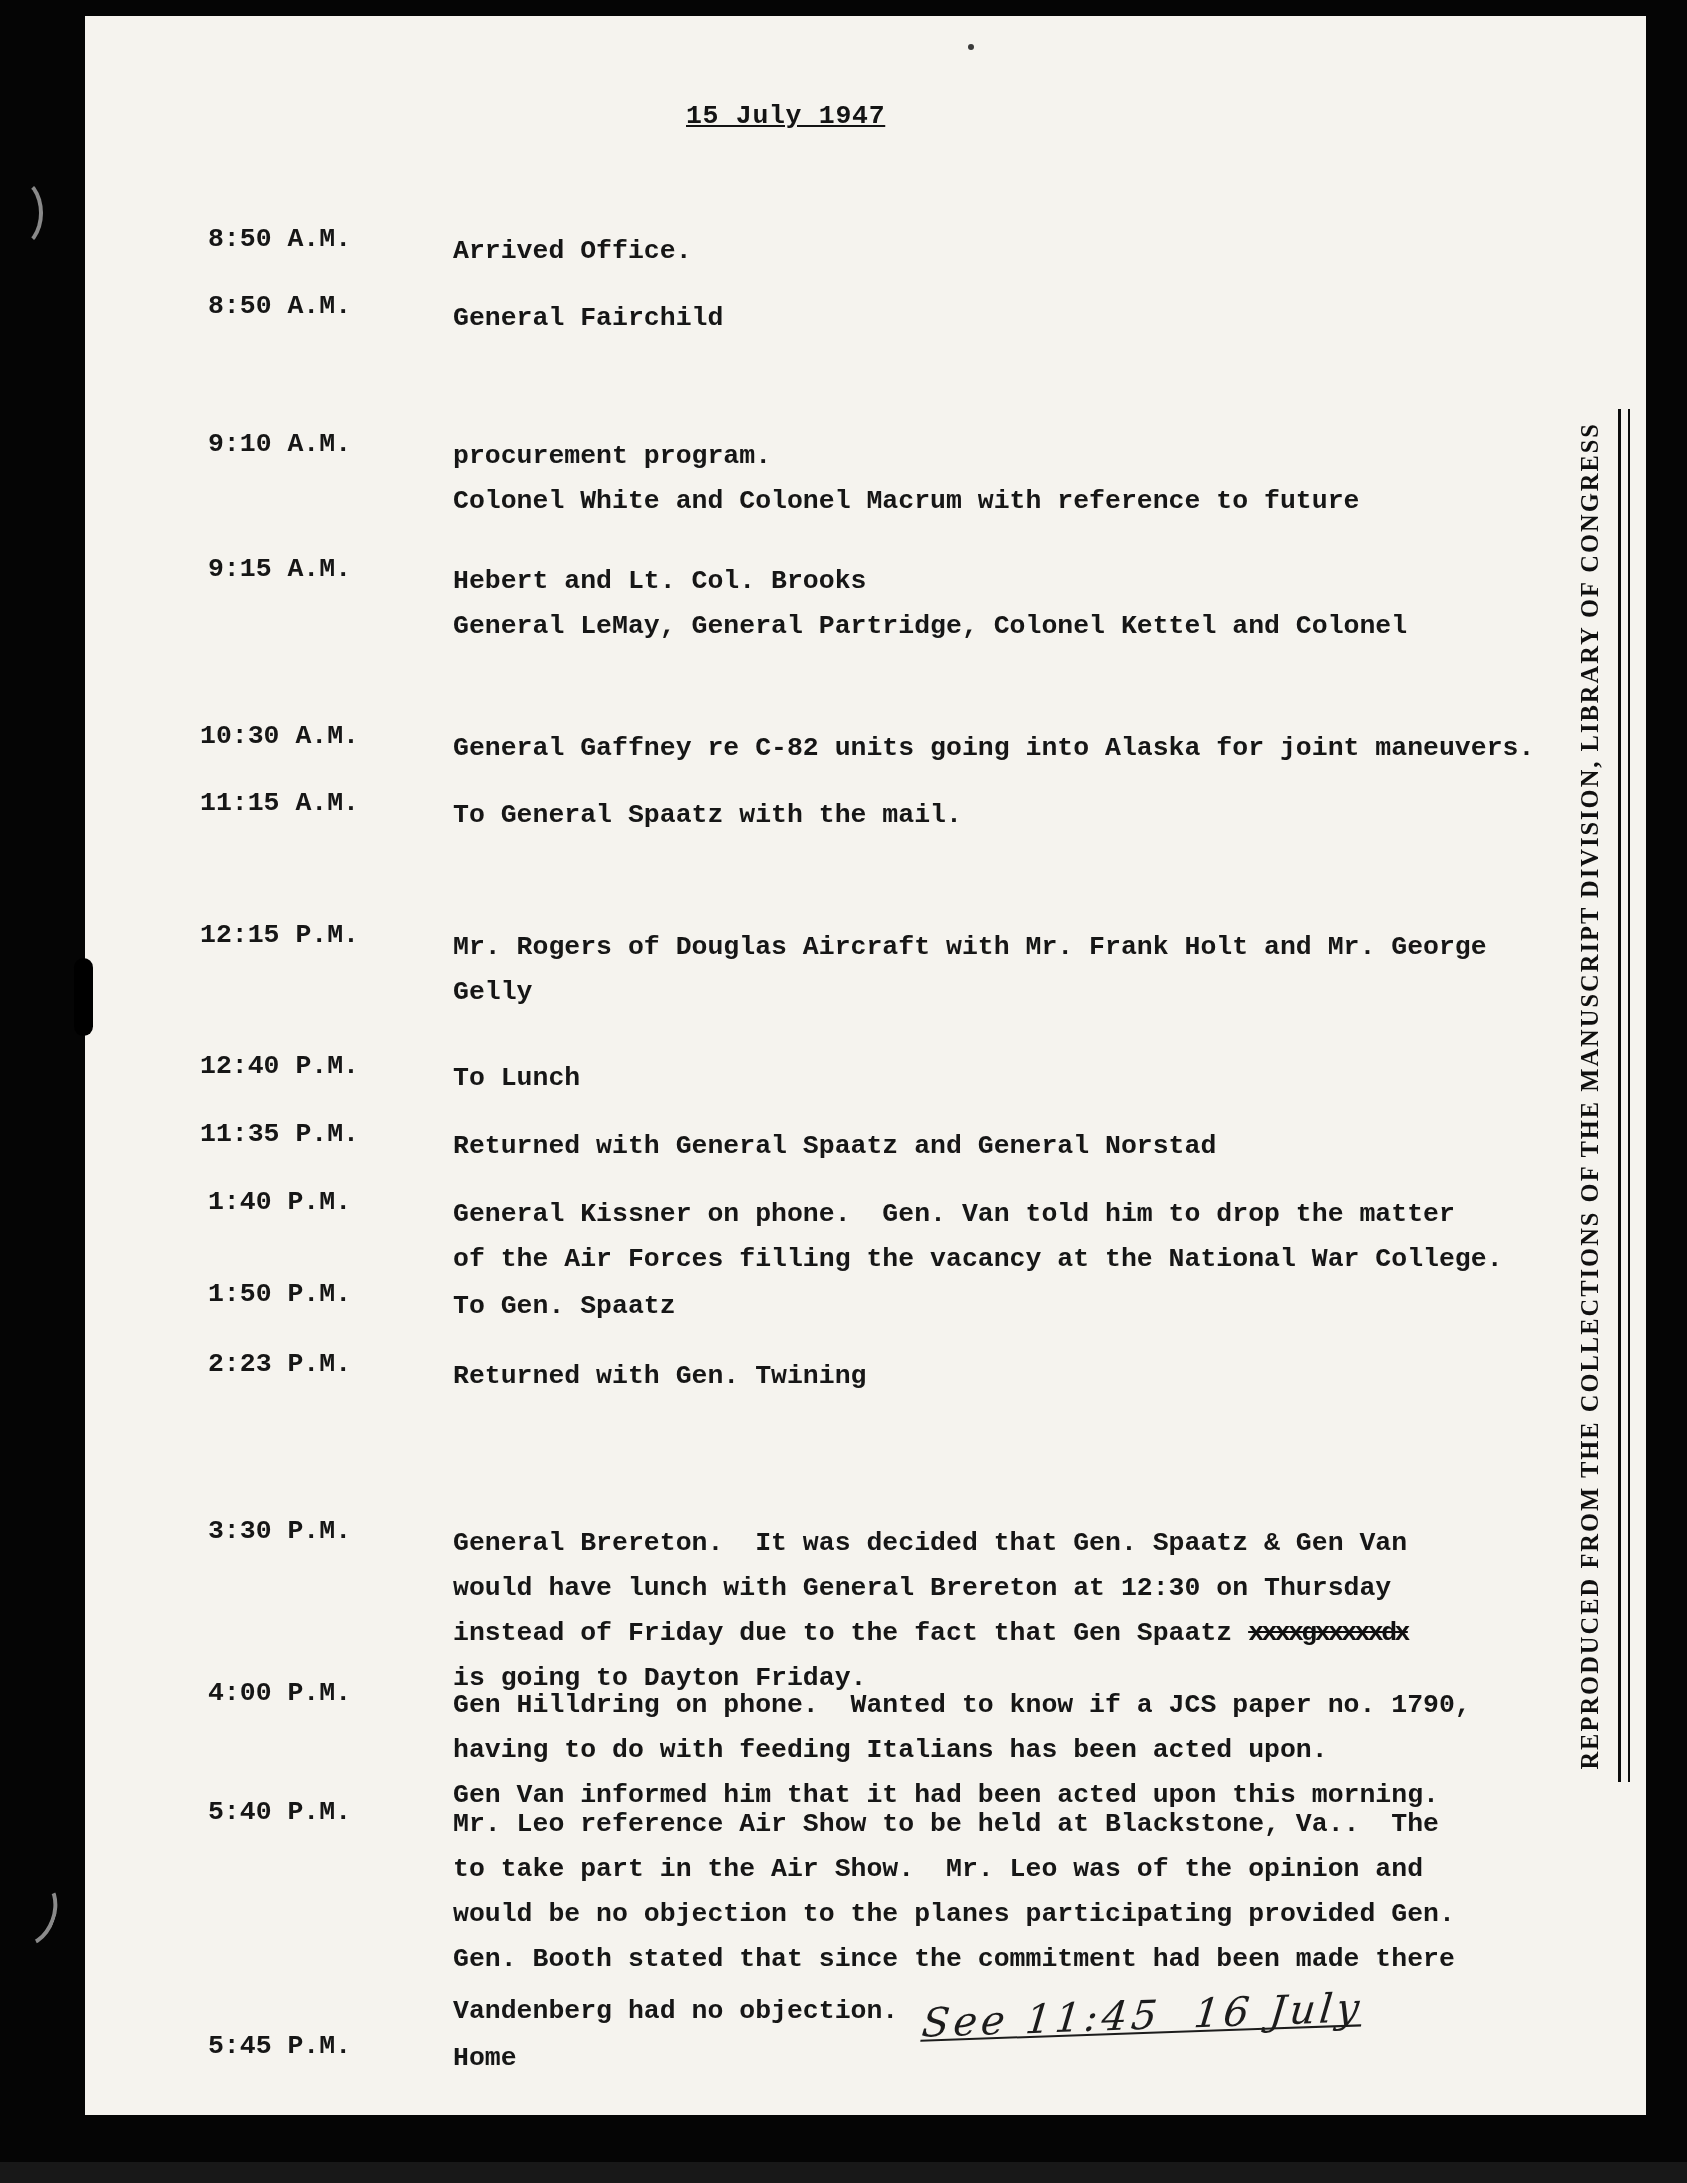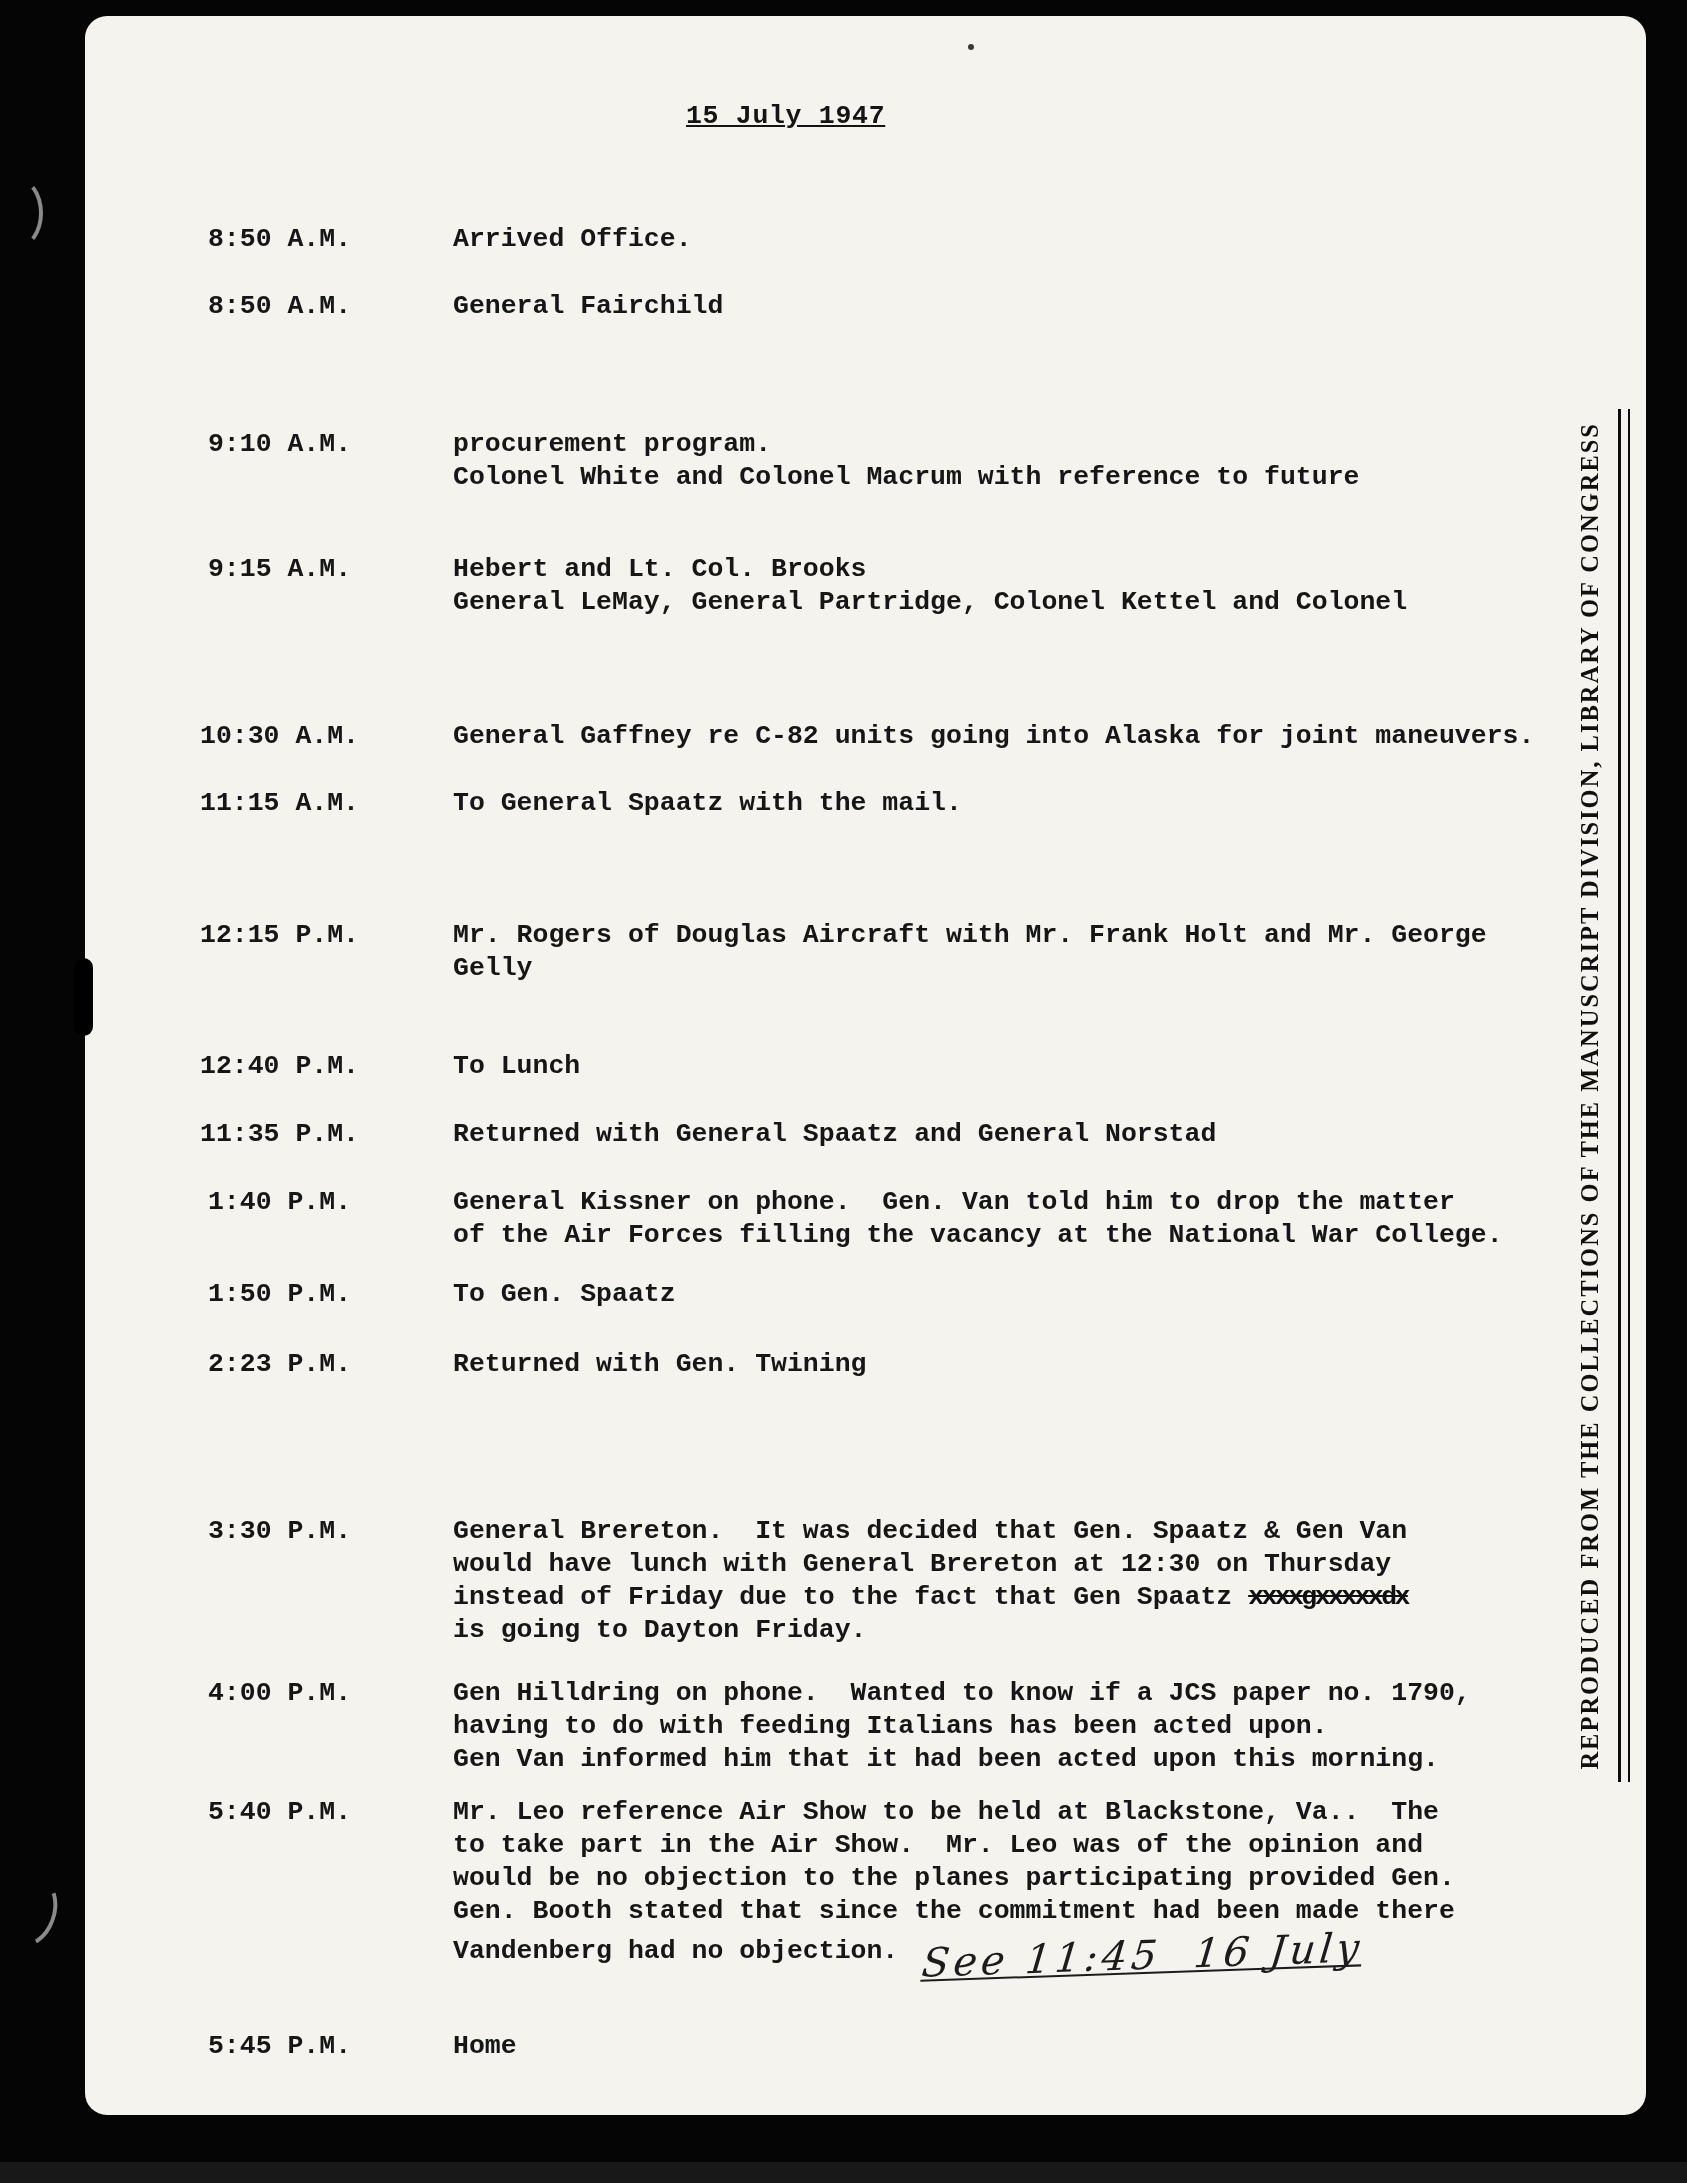--- a/index.html
+++ b/index.html
@@ -4,37 +4,36 @@
 <style>
   html,body{margin:0;padding:0;}
   body{
     width:1687px;height:2183px;position:relative;overflow:hidden;
     background:#050505;
     font-family:"Liberation Mono","DejaVu Sans Mono",monospace;
   }
   .page{
     position:absolute;left:85px;top:16px;width:1561px;height:2099px;
     background:#f5f3ee;
-    border-radius:22px;
   }
   .doc-title{
     position:absolute;left:601px;top:85px;
     font-size:26.5px;font-weight:bold;color:#141414;
     text-decoration:underline;letter-spacing:0.7px;white-space:pre;
   }
   .entry{position:absolute;left:0;width:1561px;}
   .entry .time{
     position:absolute;left:66px;width:257px;text-align:center;
     font-size:26.5px;font-weight:bold;color:#161616;white-space:pre;line-height:33px;
   }
   .entry .desc{
     position:absolute;left:368px;width:1125px;
     font-size:26.5px;font-weight:bold;color:#161616;line-height:33px;
   }
-  .entry .desc .line{white-space:pre;}
+  .entry .desc .line{white-space:pre;margin-top:12px;}
   .overstruck{
     text-decoration:line-through;font-weight:bold;color:#101010;
     letter-spacing:-2.6px;
   }
   .handwriting{
     font-family:"DejaVu Serif","Liberation Serif",serif;
     font-style:italic;font-size:40px;font-weight:normal;
     letter-spacing:4px;color:#1c1c1c;
     display:inline-block;transform:rotate(-2deg) skewX(-8deg);
     position:relative;top:10.6px;margin-left:24px;

